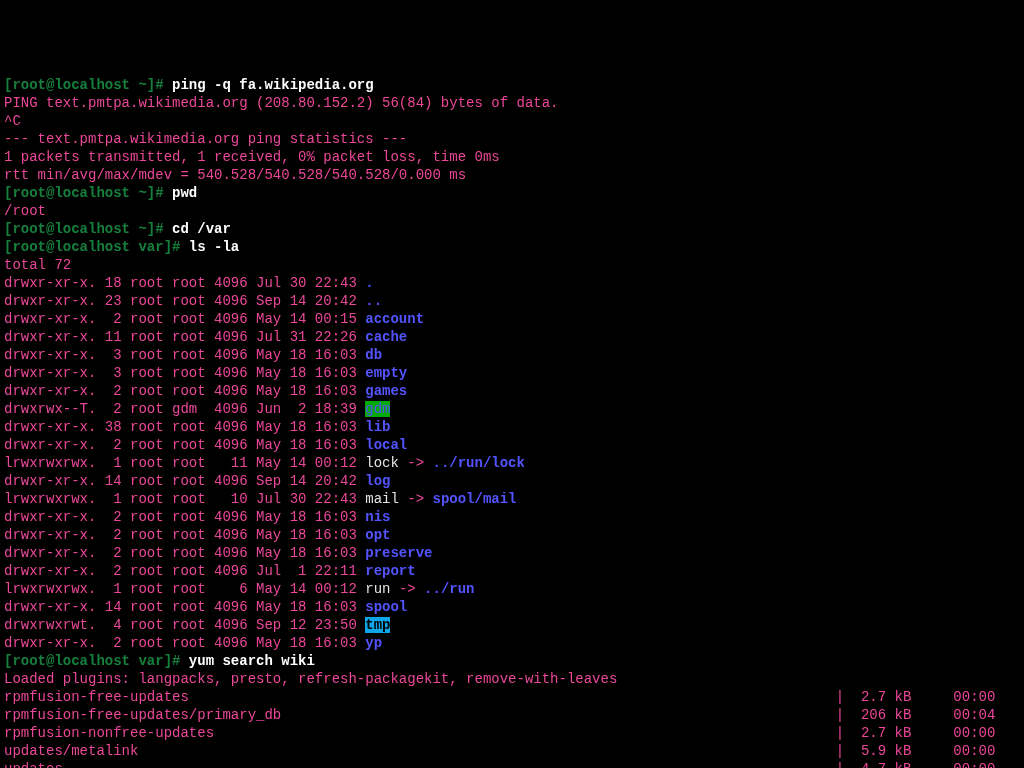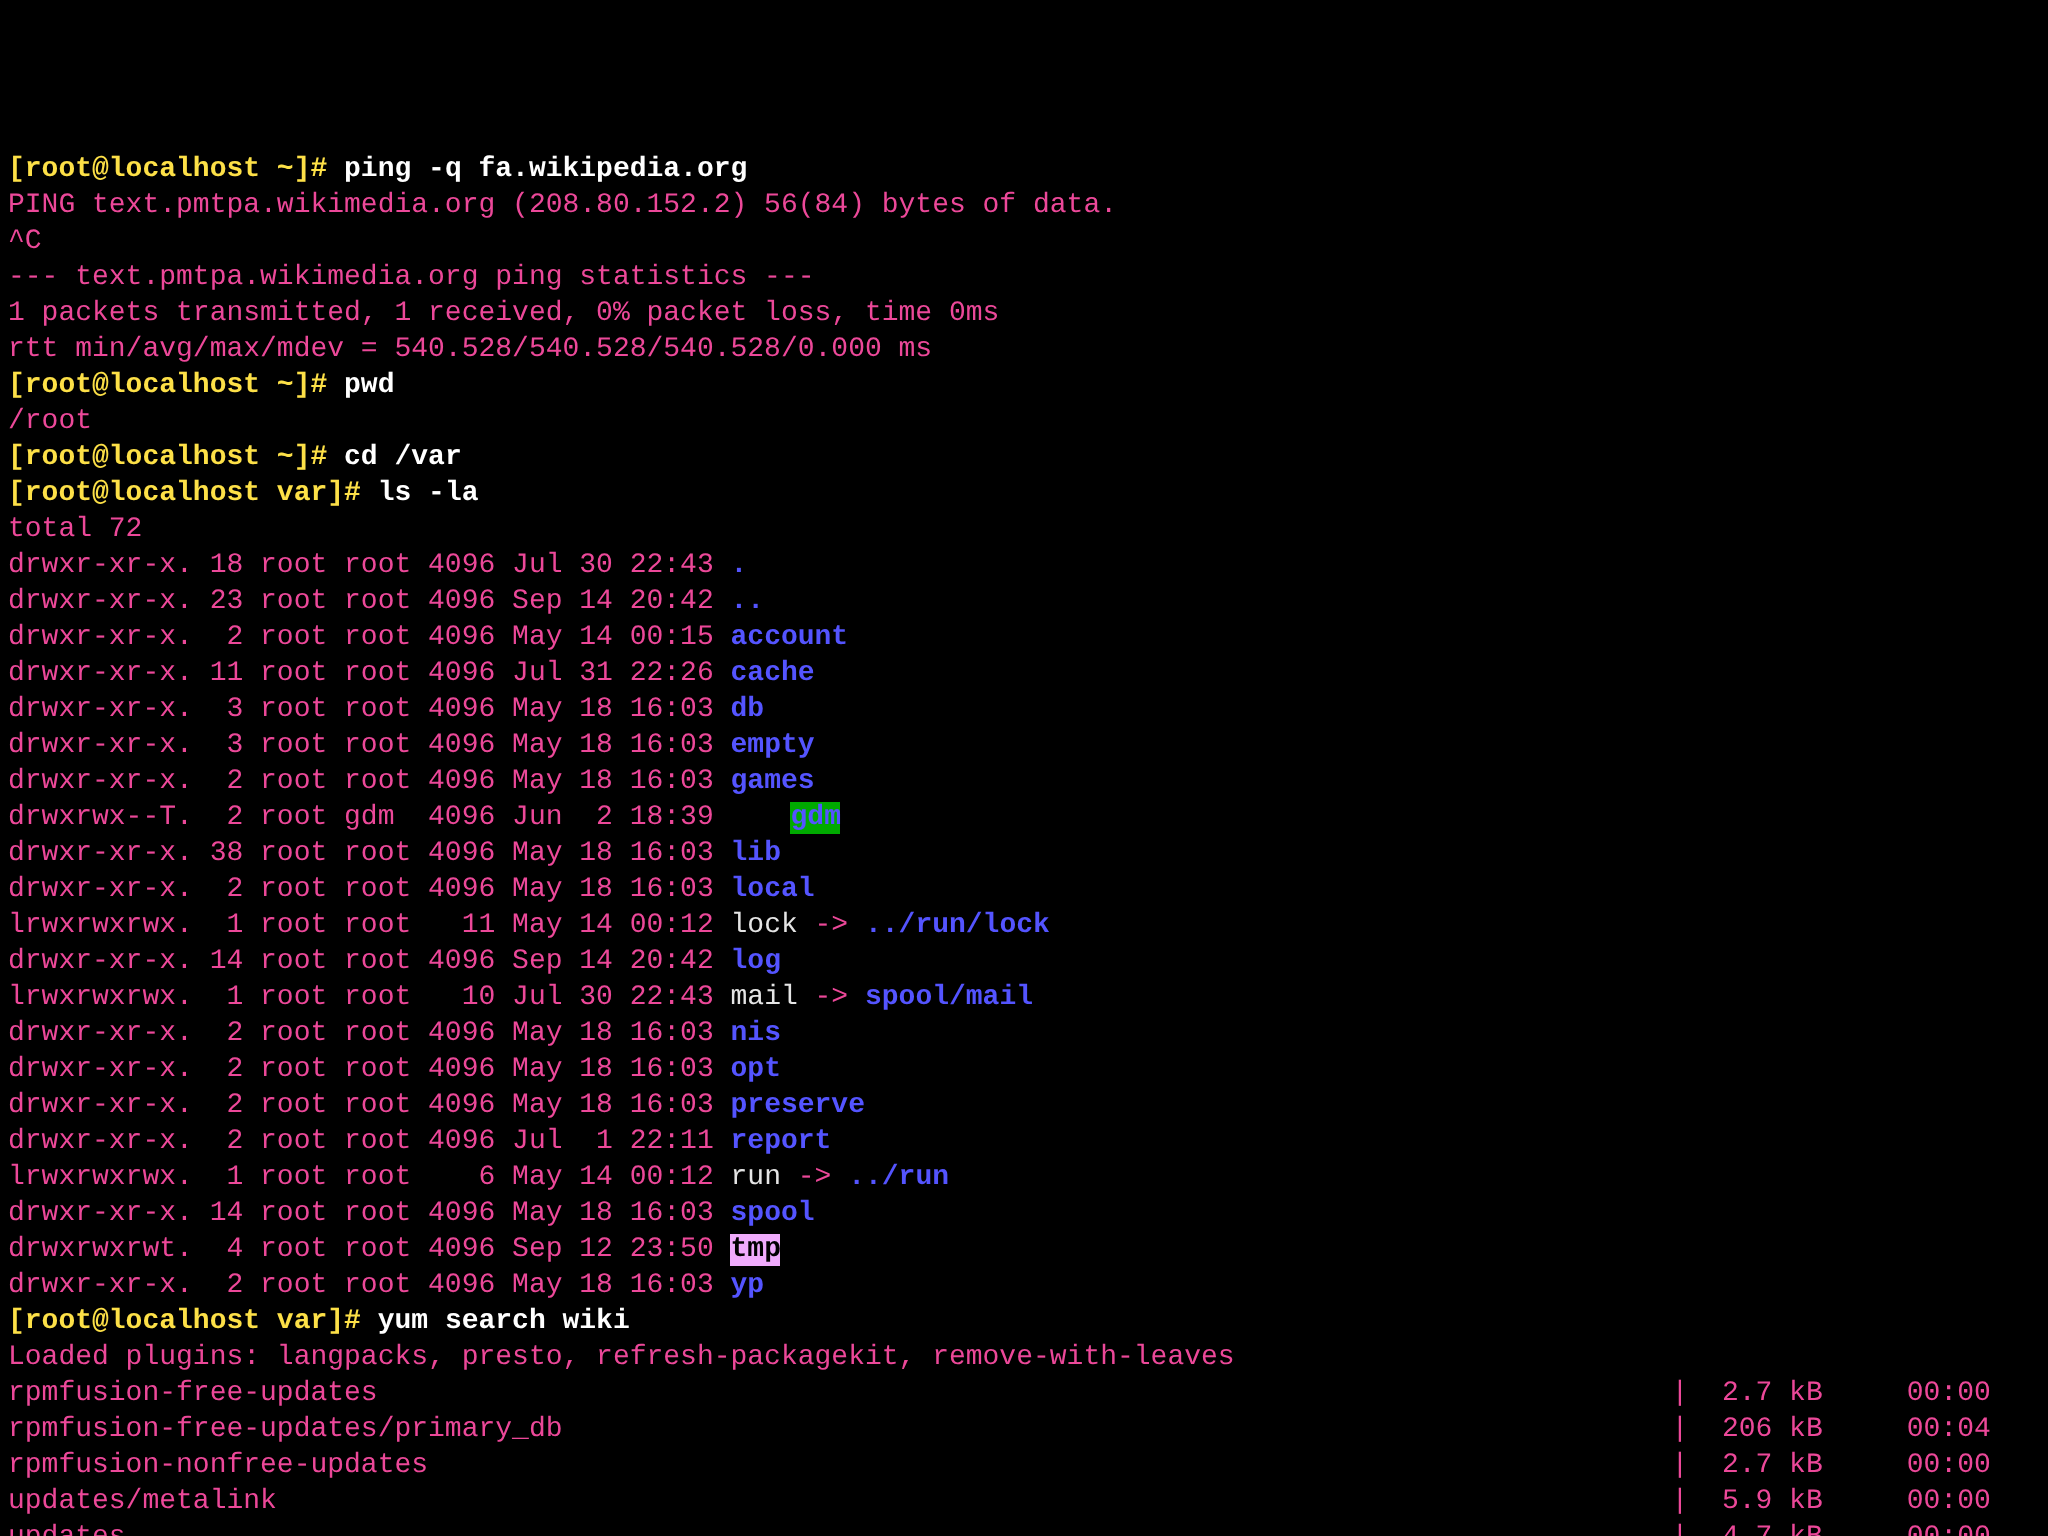--- a/index.html
+++ b/index.html
@@ -9,27 +9,27 @@
     font-family: "Liberation Mono", "DejaVu Sans Mono", "Consolas", monospace;
     font-size: 14px;
     line-height: 18px;
     color: #c0c0c0;
     width: 1024px;
     height: 768px;
     box-sizing: border-box;
     overflow: hidden;
     white-space: pre;
   }
-  .greenb { color: #fde047; font-weight: bold; }
+  .greenb { color: #15803d; font-weight: bold; }
   .dgreen { color: #ec4899; }
   .teal { color: #e5e5e5; }
   .blue { color: #5454ff; font-weight: bold; }
   .whiteb { color: #fff; font-weight: bold; font-family: Liberation Mono, monospace; }
-  .hl { background: #00aa00; color: #5454ff; font-weight: bold; margin-left: 30px; }
-  .tmp { background: #f0abfc; color: #000; font-weight: bold; }
+  .hl { background: #00aa00; color: #5454ff; font-weight: normal; }
+  .tmp { background: #0ea5e9; color: #000; font-weight: bold; }
   .line { white-space: pre; }
 </style>
 </head>
 <body>
 
 
 
 <div id="term"><div class="line"><span class="greenb">[root@localhost ~]# </span><span class="whiteb">ping -q fa.wikipedia.org</span></div><div class="line"><span class="dgreen">PING text.pmtpa.wikimedia.org (208.80.152.2) 56(84) bytes of data.</span></div><div class="line"><span class="dgreen">^C</span></div><div class="line"><span class="dgreen">--- text.pmtpa.wikimedia.org ping statistics ---</span></div><div class="line"><span class="dgreen">1 packets transmitted, 1 received, 0% packet loss, time 0ms</span></div><div class="line"><span class="dgreen">rtt min/avg/max/mdev = 540.528/540.528/540.528/0.000 ms</span></div><div class="line"><span class="greenb">[root@localhost ~]# </span><span class="whiteb">pwd</span></div><div class="line"><span class="dgreen">/root</span></div><div class="line"><span class="greenb">[root@localhost ~]# </span><span class="whiteb">cd /var</span></div><div class="line"><span class="greenb">[root@localhost var]# </span><span class="whiteb">ls -la</span></div><div class="line"><span class="dgreen">total 72</span></div><div class="line"><span class="dgreen">drwxr-xr-x. 18 root root 4096 Jul 30 22:43 </span><span class="blue">.</span></div><div class="line"><span class="dgreen">drwxr-xr-x. 23 root root 4096 Sep 14 20:42 </span><span class="blue">..</span></div><div class="line"><span class="dgreen">drwxr-xr-x.  2 root root 4096 May 14 00:15 </span><span class="blue">account</span></div><div class="line"><span class="dgreen">drwxr-xr-x. 11 root root 4096 Jul 31 22:26 </span><span class="blue">cache</span></div><div class="line"><span class="dgreen">drwxr-xr-x.  3 root root 4096 May 18 16:03 </span><span class="blue">db</span></div><div class="line"><span class="dgreen">drwxr-xr-x.  3 root root 4096 May 18 16:03 </span><span class="blue">empty</span></div><div class="line"><span class="dgreen">drwxr-xr-x.  2 root root 4096 May 18 16:03 </span><span class="blue">games</span></div><div class="line"><span class="dgreen">drwxrwx--T.  2 root gdm  4096 Jun  2 18:39 </span><span class="hl">gdm</span></div><div class="line"><span class="dgreen">drwxr-xr-x. 38 root root 4096 May 18 16:03 </span><span class="blue">lib</span></div><div class="line"><span class="dgreen">drwxr-xr-x.  2 root root 4096 May 18 16:03 </span><span class="blue">local</span></div><div class="line"><span class="dgreen">lrwxrwxrwx.  1 root root   11 May 14 00:12 </span><span class="teal">lock</span><span class="dgreen"> -&gt; </span><span class="blue">../run/lock</span></div><div class="line"><span class="dgreen">drwxr-xr-x. 14 root root 4096 Sep 14 20:42 </span><span class="blue">log</span></div><div class="line"><span class="dgreen">lrwxrwxrwx.  1 root root   10 Jul 30 22:43 </span><span class="teal">mail</span><span class="dgreen"> -&gt; </span><span class="blue">spool/mail</span></div><div class="line"><span class="dgreen">drwxr-xr-x.  2 root root 4096 May 18 16:03 </span><span class="blue">nis</span></div><div class="line"><span class="dgreen">drwxr-xr-x.  2 root root 4096 May 18 16:03 </span><span class="blue">opt</span></div><div class="line"><span class="dgreen">drwxr-xr-x.  2 root root 4096 May 18 16:03 </span><span class="blue">preserve</span></div><div class="line"><span class="dgreen">drwxr-xr-x.  2 root root 4096 Jul  1 22:11 </span><span class="blue">report</span></div><div class="line"><span class="dgreen">lrwxrwxrwx.  1 root root    6 May 14 00:12 </span><span class="teal">run</span><span class="dgreen"> -&gt; </span><span class="blue">../run</span></div><div class="line"><span class="dgreen">drwxr-xr-x. 14 root root 4096 May 18 16:03 </span><span class="blue">spool</span></div><div class="line"><span class="dgreen">drwxrwxrwt.  4 root root 4096 Sep 12 23:50 </span><span class="tmp">tmp</span></div><div class="line"><span class="dgreen">drwxr-xr-x.  2 root root 4096 May 18 16:03 </span><span class="blue">yp</span></div><div class="line"><span class="greenb">[root@localhost var]# </span><span class="whiteb">yum search wiki</span></div><div class="line"><span class="dgreen">Loaded plugins: langpacks, presto, refresh-packagekit, remove-with-leaves</span></div><div class="line"><span class="dgreen">rpmfusion-free-updates                                                                             </span><span class="dgreen">|  2.7 kB     00:00</span></div><div class="line"><span class="dgreen">rpmfusion-free-updates/primary_db                                                                  </span><span class="dgreen">|  206 kB     00:04</span></div><div class="line"><span class="dgreen">rpmfusion-nonfree-updates                                                                          </span><span class="dgreen">|  2.7 kB     00:00</span></div><div class="line"><span class="dgreen">updates/metalink                                                                                   </span><span class="dgreen">|  5.9 kB     00:00</span></div><div class="line"><span class="dgreen">updates                                                                                            </span><span class="dgreen">|  4.7 kB     00:00</span></div></div>
 
 

